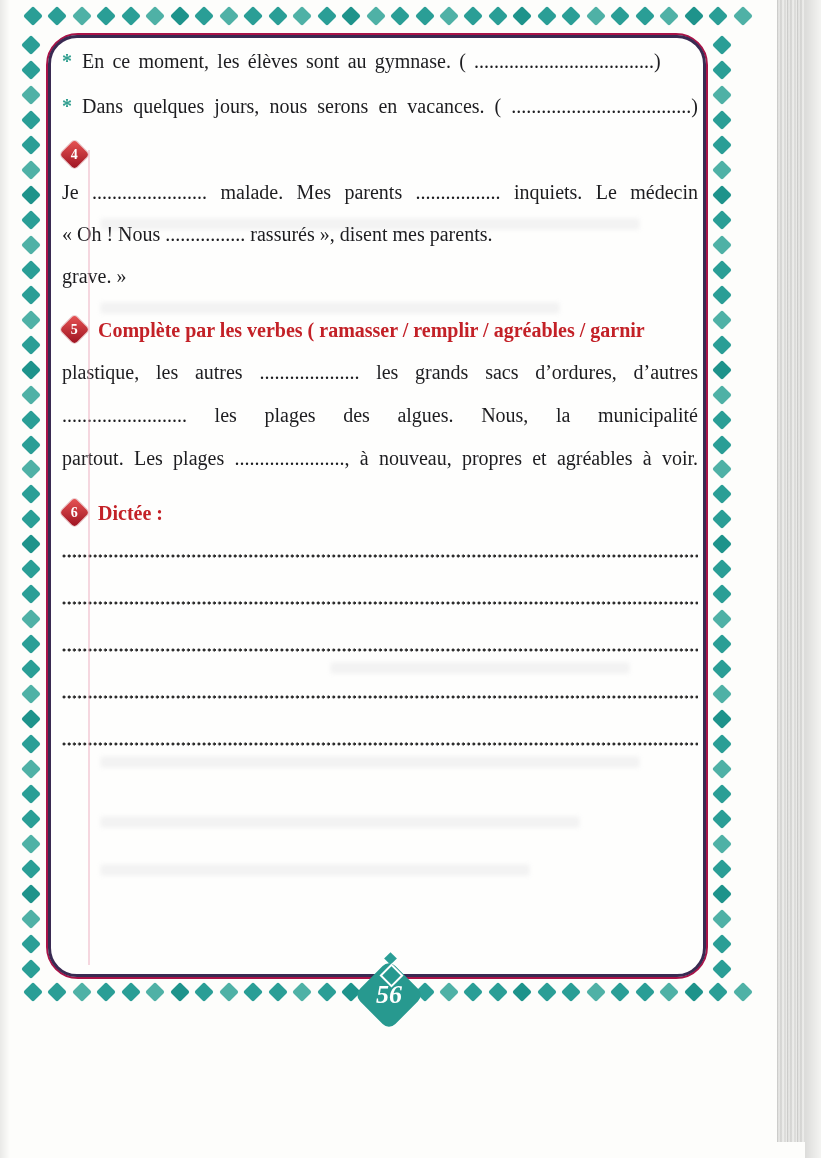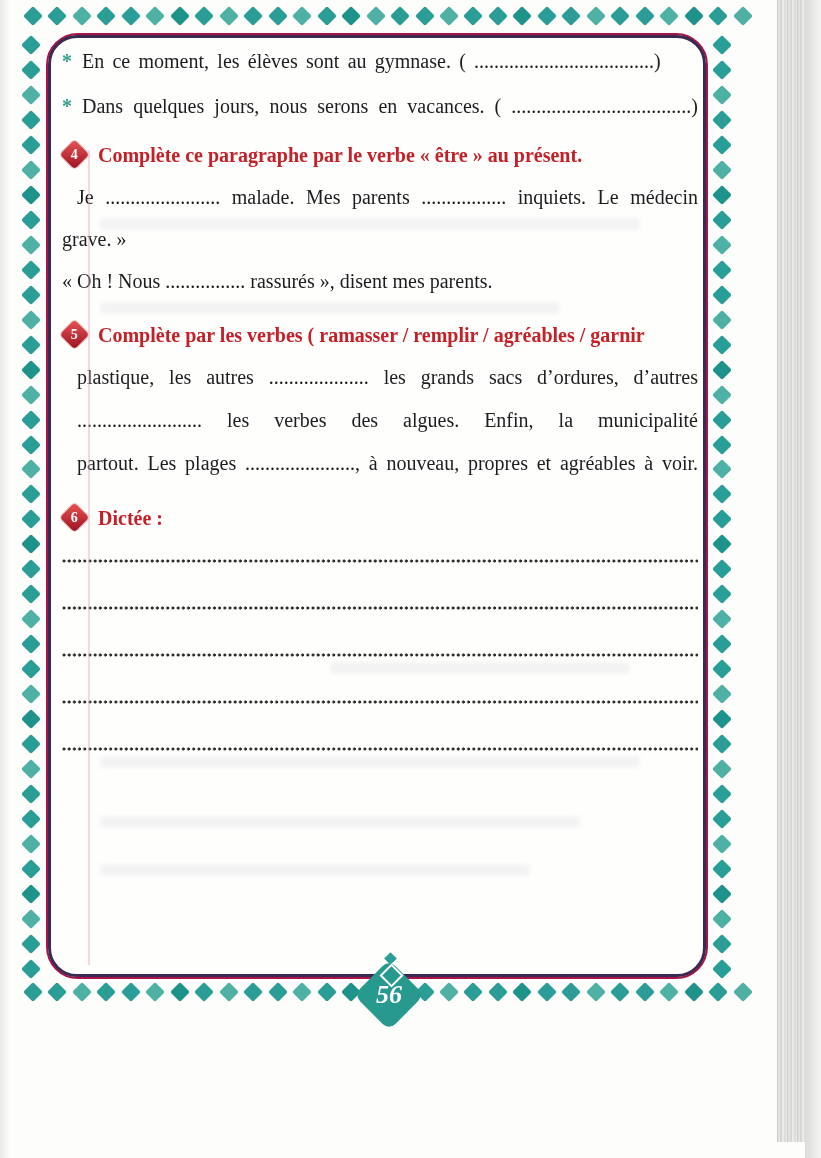--- a/index.html
+++ b/index.html
@@ -65,21 +65,21 @@
   .exbadge{flex:0 0 auto;width:21px;height:21px;margin:4px 3px 0 2px;
     transform:rotate(45deg);border-radius:4px;
     background:linear-gradient(135deg,#e85555,#9c1120);
     display:flex;align-items:center;justify-content:center;
     box-shadow:0 0 0 1px rgba(155,17,32,.25);}
   .exbadge span{transform:rotate(-45deg);color:#fff;font-weight:bold;
     font-size:14px;line-height:1;}
   .para{margin-top:4px;}
   .pline{line-height:42px;}
   .pline5{line-height:43px;}
-  .just{text-align:justify;text-align-last:justify;margin-left:15px;}
+  .just{text-align:justify;text-align-last:justify;}
   
   .dotlines{margin-top:26px;}
   .dotline{height:4px;margin-bottom:43px;
     background-image:radial-gradient(circle at 2px 2px,#2c2c2c 1.3px,transparent 1.8px);
     background-size:5.2px 4px;background-repeat:repeat-x;}
   
   .page-badge{position:absolute;left:362px;top:966px;width:56px;height:56px;}
   .pb-main{position:absolute;left:2px;top:4px;width:50px;height:50px;
     background:#27998f;transform:rotate(45deg);border-radius:9px;
     display:flex;align-items:center;justify-content:center;}
@@ -255,39 +255,38 @@
       </div>
       <div class="introline">
         <span class="bullet">*</span>
         <span class="introtext">Dans quelques jours, nous serons en vacances. ( ....................................)</span>
       </div>
 
       <div class="exheader">
         <div class="exbadge">
           <span>4</span>
         </div>
-        <div>Complète ce paragraphe par le verbe « être » au présent.</div>
       </div>
       <div class="para">
         <div class="pline just">Je ....................... malade. Mes parents ................. inquiets. Le médecin</div>
+        <div class="pline">« Oh ! Nous ................ rassurés », disent mes parents.</div>
         <div class="pline">grave. »</div>
-        <div class="pline">« Oh ! Nous ................ rassurés », disent mes parents.</div>
       </div>
 
       <div class="exheader">
         <div class="exbadge">
           <span>5</span>
         </div>
         <div>
           <div>Complète par les verbes ( ramasser / remplir / agréables / garnir</div>
         </div>
       </div>
       <div class="para">
         <div class="pline5 just">plastique, les autres .................... les grands sacs d’ordures, d’autres</div>
-        <div class="pline5 just">......................... les verbes des algues. Enfin, la municipalité</div>
+        <div class="pline5 just">......................... les plages des algues. Nous, la municipalité</div>
         <div class="pline5 just">partout. Les plages ......................, à nouveau, propres et agréables à voir.</div>
       </div>
 
       <div class="exheader">
         <div class="exbadge">
           <span>6</span>
         </div>
         <div>Dictée :</div>
       </div>
       <div class="dotlines">

